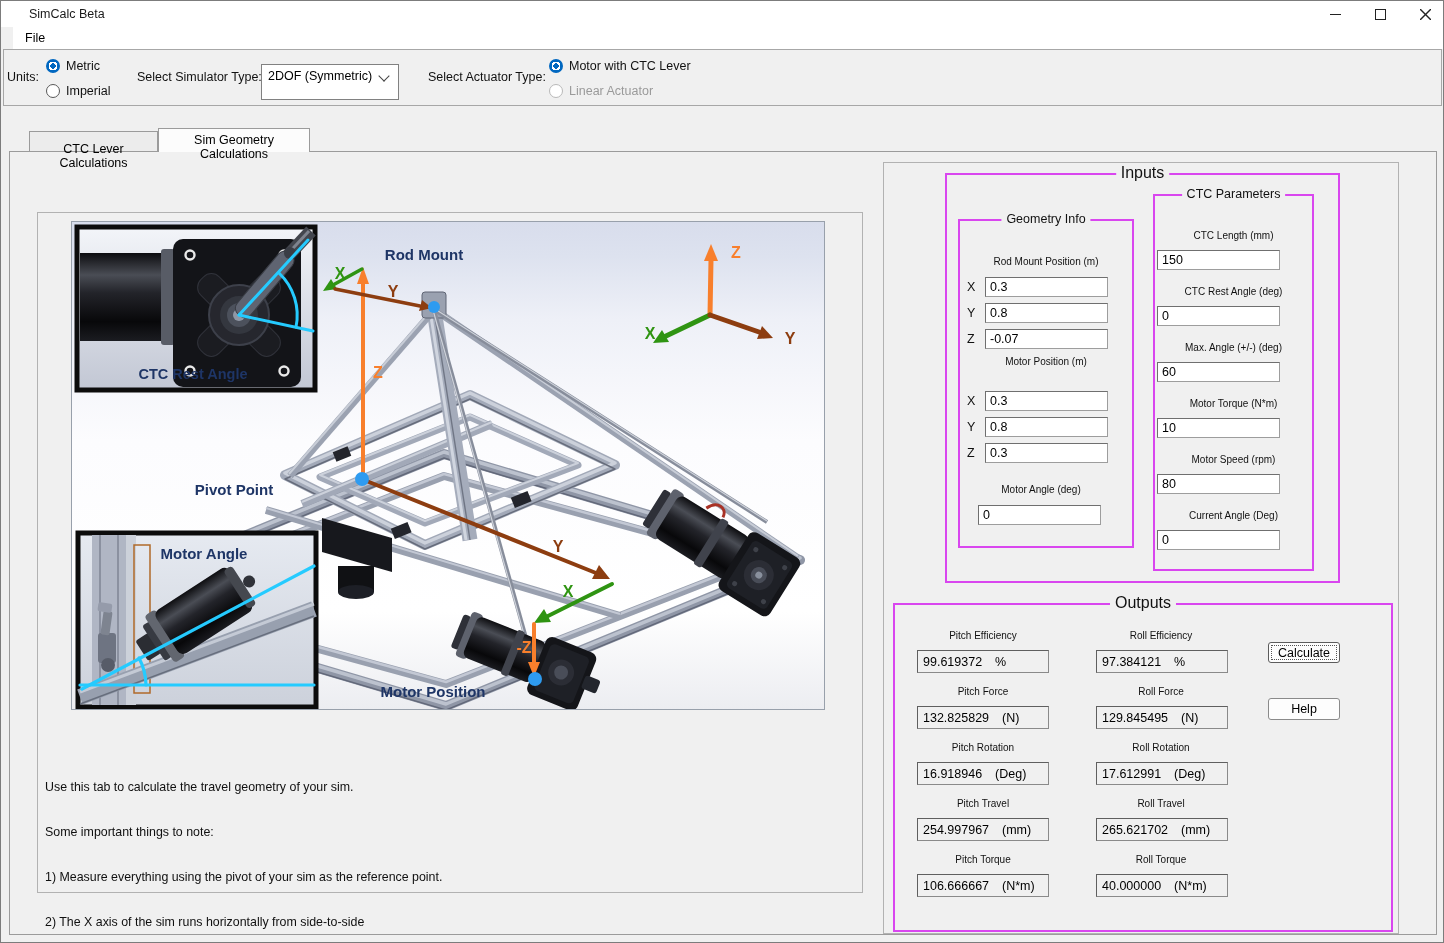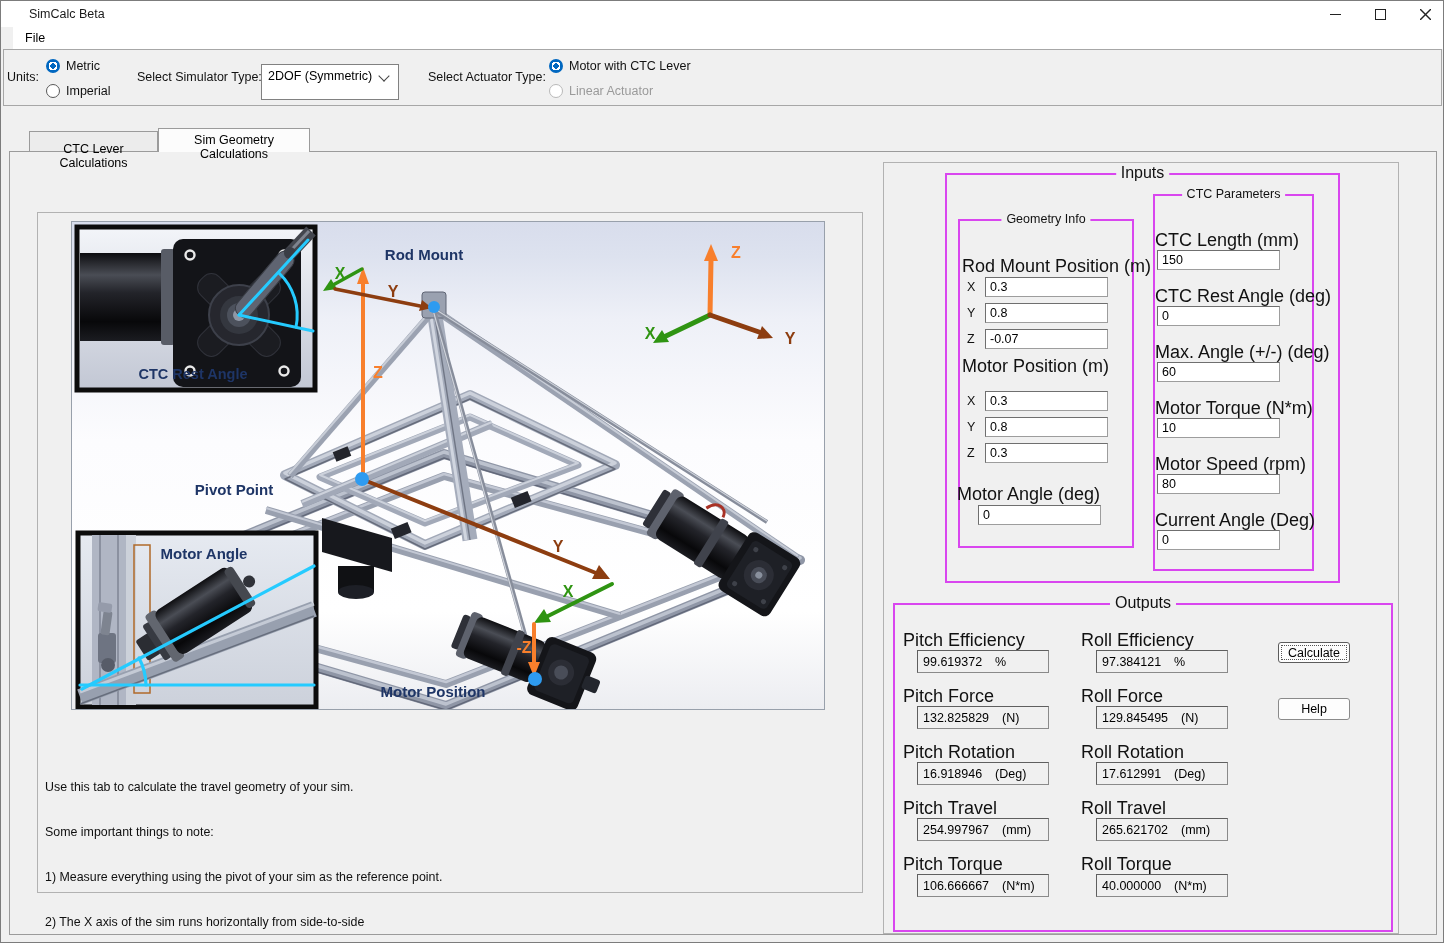--- a/index.html
+++ b/index.html
@@ -20,25 +20,25 @@
   .chev{position:absolute;right:10px;top:7px;width:7px;height:7px;border-right:1.6px solid #444;border-bottom:1.6px solid #444;transform:rotate(45deg);}
   .tab{position:absolute;border:1px solid #9b9b9b;border-bottom:none;font-size:12.5px;text-align:center;box-sizing:border-box;background:#ececec;}
   .tab.active{background:#fcfcfc;z-index:6;}
   .page{position:absolute;left:8px;top:150px;width:1428px;height:784px;border:1px solid #9b9b9b;background:#f0f0f0;box-sizing:border-box;}
   .panel{position:absolute;border:1px solid #b2b2b2;box-sizing:border-box;background:#f0f0f0;}
   .picbox{position:absolute;left:70px;top:220px;width:754px;height:489px;border:1px solid #98a0ab;box-sizing:border-box;overflow:hidden;}
   .notes{position:absolute;left:44px;top:749px;width:820px;font-size:12.4px;color:#101010;line-height:15px;white-space:pre-wrap;}
   .grp{position:absolute;border:2px solid #d946ef;box-sizing:border-box;}
   .gttl{position:absolute;top:-9px;left:50%;transform:translateX(-50%);background:#f0f0f0;padding:0 5px;font-size:12.5px;white-space:nowrap;color:#111;}
   .gttl.big{font-size:16px;top:-11px;}
-  .clbl{position:absolute;font-size:18px;color:#111;text-align:left;white-space:nowrap;}
+  .clbl{position:absolute;font-size:10px;color:#111;text-align:center;white-space:nowrap;}
   .tb{position:absolute;background:#fff;border:1px solid #6f6f6f;border-bottom-color:#9d9d9d;border-right-color:#9d9d9d;box-sizing:border-box;height:20px;font-size:12.5px;font-family:inherit;padding:0 0 0 4px;color:#000;}
   .ob{position:absolute;background:#f0f0f0;border:1px solid #8a8a8a;border-top-color:#5f5f5f;border-left-color:#5f5f5f;box-sizing:border-box;height:23px;display:flex;align-items:center;font-size:12.5px;color:#000;padding-left:5px;}
   .ob .unit{margin-left:13px;}
-  .btn{position:absolute;background:#fdfdfd;border:1px solid #8a8a8a;border-radius:3px;font-size:12.5px;font-family:inherit;color:#000;margin-left:10px;}
+  .btn{position:absolute;background:#fdfdfd;border:1px solid #8a8a8a;border-radius:3px;font-size:12.5px;font-family:inherit;color:#000;}
   .btn.focusd{border-color:#5c5c5c;outline:1px dotted #555;outline-offset:-4px;}
   svg text{font-family:"Liberation Sans","DejaVu Sans",sans-serif;}
   .dlbl{font-size:14.5px;font-weight:600;fill:#1e3566;text-anchor:middle;}
   .dlbl2{font-size:15px;font-weight:600;fill:#1e3566;text-anchor:middle;}
   .albl{font-size:16px;font-weight:600;text-anchor:middle;}
 </style>
 </head>
 <body>
 
 <div id="app">

